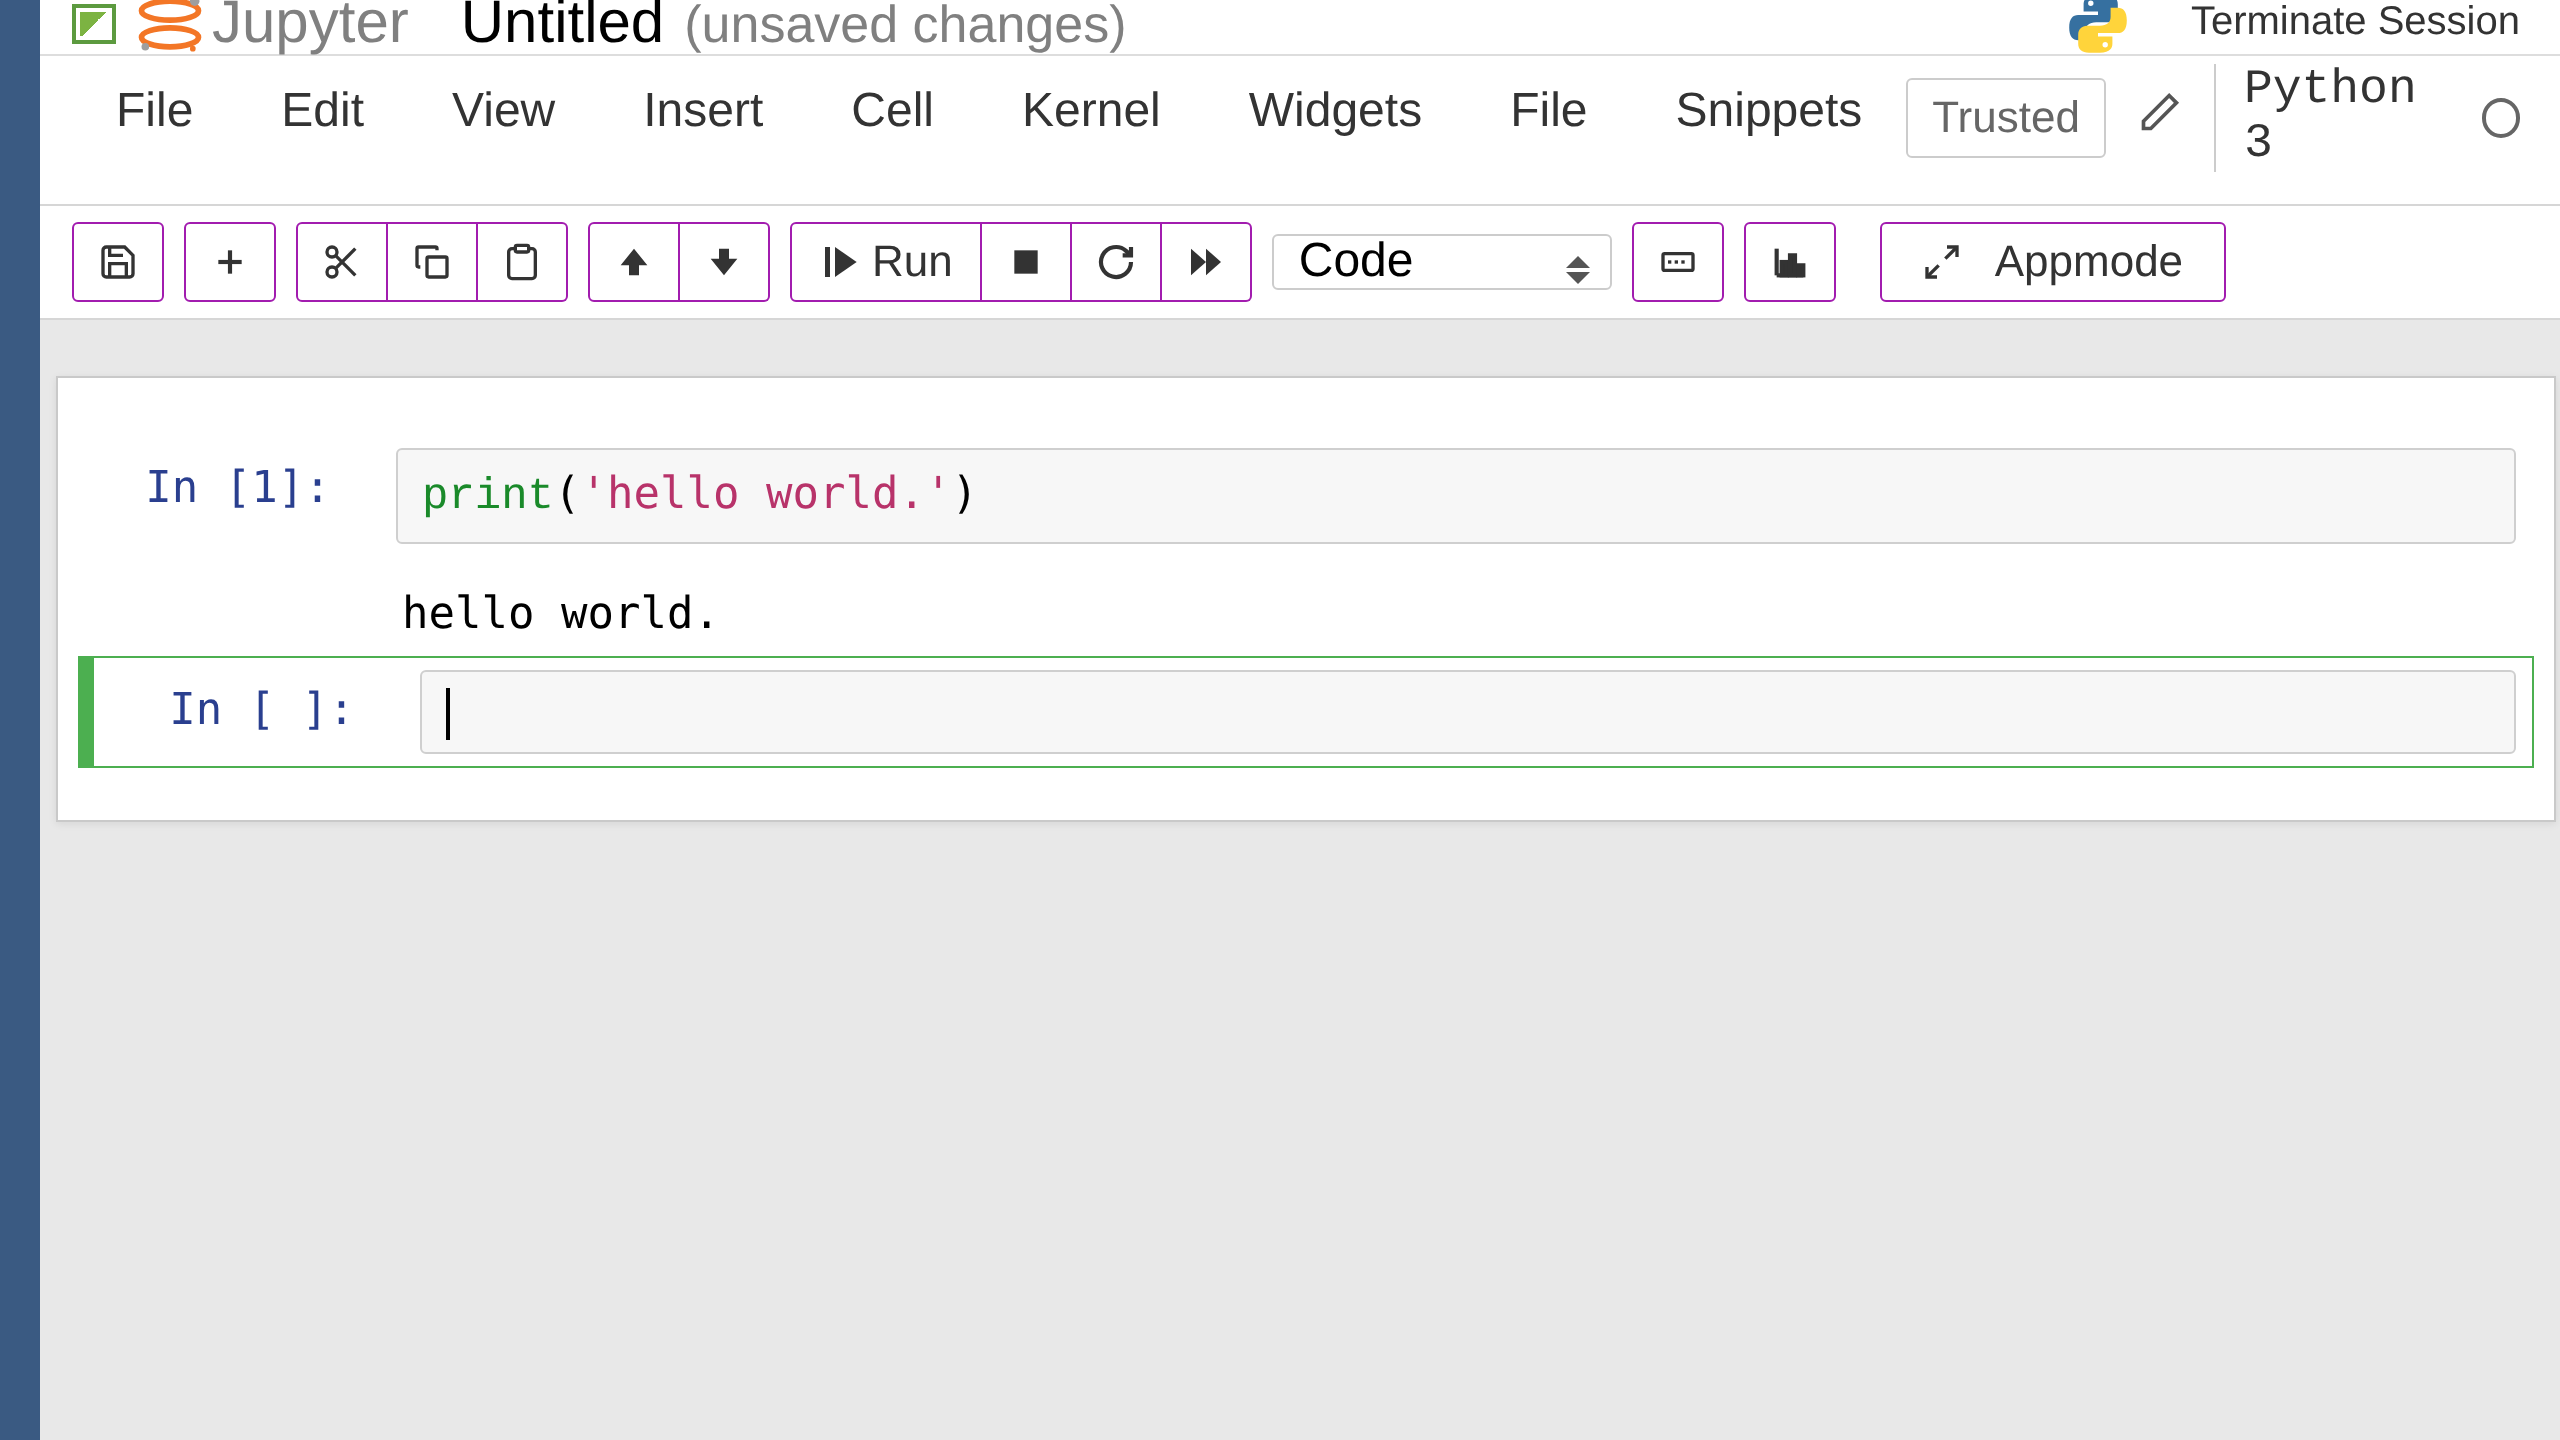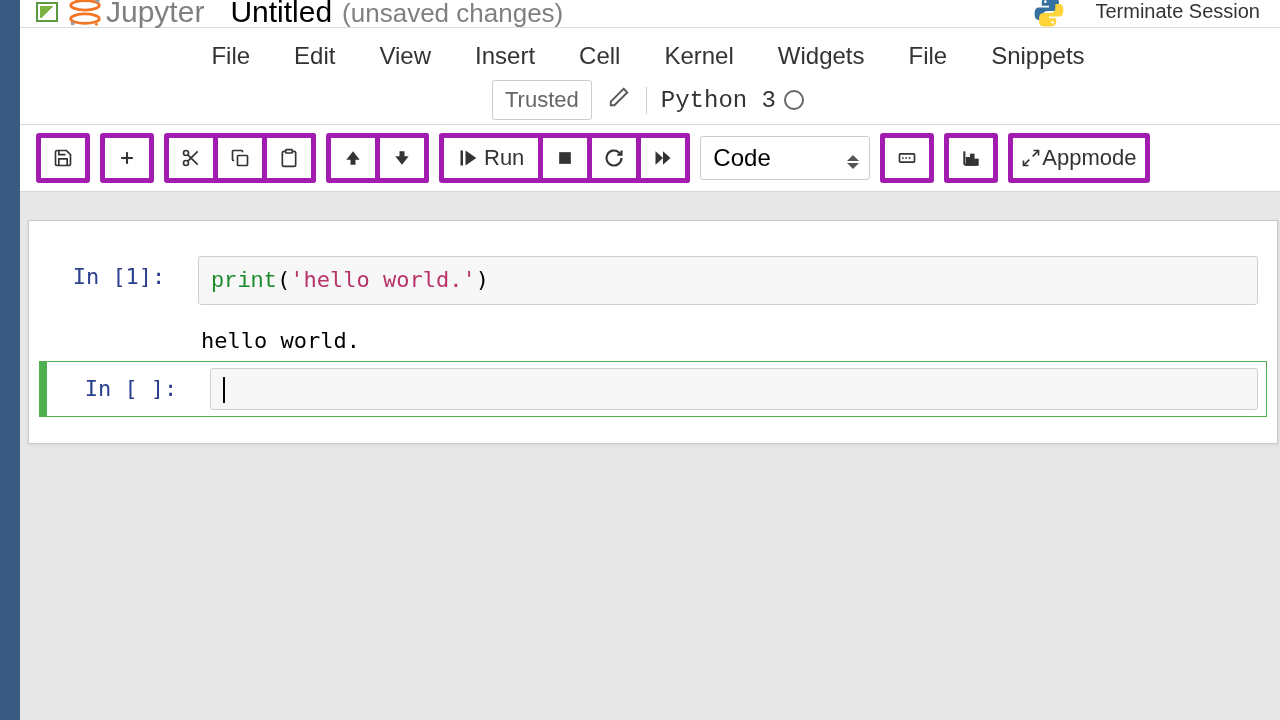--- a/index.html
+++ b/index.html
@@ -15,41 +15,41 @@
   .jupyter-orbit { width: 38px; height: 38px; position: relative; }
   .jupyter-orbit svg { width: 100%; height: 100%; }
   .jupyter-text { font-size: 30px; color: #808080; font-weight: 400; margin-left: -2px; }
   .title-block { margin-left: 18px; display: flex; align-items: baseline; gap: 10px; }
   .nb-name { font-size: 30px; color: #000; }
   .nb-status { font-size: 26px; color: #808080; }
   .header-right { display: flex; align-items: center; gap: 28px; }
   .python-icon { width: 36px; height: 36px; }
   .terminate { font-size: 20px; color: #333; }
   
-  .menubar { background: #fff; border-bottom: 1px solid #d6d6d6; padding: 4px 20px 4px 36px; display: flex; align-items: center; justify-content: space-between; flex-direction: column; }
+  .menubar { background: #fff; border-bottom: 1px solid #d6d6d6; padding: 4px 20px 16px 36px; display: flex; justify-content: space-between; }
   .menu-items { display: flex; gap: 0; }
   .menu-item { padding: 10px 22px; font-size: 24px; color: #333; cursor: pointer; }
   .menubar-right { display: flex; align-items: center; gap: 10px; }
   .trusted { border: 1px solid #ccc; padding: 6px 12px; font-size: 22px; color: #666; border-radius: 3px; }
   .edit-icon { font-size: 22px; color: #555; padding: 6px; cursor: pointer; }
   .kernel-section { display: flex; align-items: center; gap: 8px; border-left: 1px solid #ccc; padding-left: 14px; font-family: Liberation Mono, monospace; }
   .kernel-name { font-size: 24px; color: #333; }
   .kernel-circle { width: 20px; height: 20px; border: 2px solid #666; border-radius: 50%; }
   
   .toolbar { background: #fff; border-bottom: 1px solid #d6d6d6; padding: 8px 20px 8px 36px; display: flex; align-items: center; gap: 10px; }
   .tbgroup { display: flex; }
-  .tbtn { border: 5px solid #a21caf; background: #fff; padding: 6px 12px; min-width: 42px; height: 50px; display: flex; align-items: center; justify-content: flex-end; font-size: 18px; color: #333; cursor: pointer; }
+  .tbtn { border: 1px solid #a21caf; background: #fff; padding: 6px 12px; min-width: 42px; height: 40px; display: flex; align-items: center; justify-content: flex-end; font-size: 18px; color: #333; cursor: pointer; }
   .tbtn svg { width: 20px; height: 20px; }
   .tbgroup .tbtn + .tbtn { border-left: none; }
   .tbgroup .tbtn:first-child { border-radius: 3px 0 0 3px; }
   .tbgroup .tbtn:last-child { border-radius: 0 3px 3px 0; }
   .tbgroup .tbtn:only-child { border-radius: 3px; }
   .tbtn.run { gap: 6px; font-size: 22px; padding: 6px 14px; }
-  .tbtn.app { gap: 1px; font-size: 22px; padding: 6px 8px; }
-  .celltype { border: 1px solid #ccc; border-radius: 3px; height: 44px; padding: 2px 36px 2px 12px; font-size: 24px; background: #fff; position: relative; min-width: 170px; display: flex; align-items: center; }
+  .tbtn.app { gap: 16px; font-size: 22px; padding: 6px 20px; margin-left: 12px; }
+  .celltype { border: 1px solid #ccc; border-radius: 3px; height: 28px; padding: 2px 36px 2px 12px; font-size: 24px; background: #fff; position: relative; min-width: 170px; display: flex; align-items: center; }
   .celltype::after { content: ''; position: absolute; right: 10px; top: 50%; transform: translateY(-50%); width: 0; height: 0; border-left: 6px solid transparent; border-right: 6px solid transparent; border-bottom: 6px solid #555; }
   .celltype::before { content: ''; position: absolute; right: 10px; top: 50%; transform: translateY(5px); width: 0; height: 0; border-left: 6px solid transparent; border-right: 6px solid transparent; border-top: 6px solid #555; }
   
   .notebook-area { padding: 28px 2px 0 28px; }
   .notebook { background: #fff; border: 1px solid #c9c9c9; box-shadow: 0 1px 4px rgba(0,0,0,0.08); padding: 28px 10px 18px; }
   
   .cell { display: flex; margin-bottom: 8px; padding: 6px 8px; border: 1px solid transparent; }
   .cell.selected { border: 1px solid #4caf50; border-left: 8px solid #4caf50; padding-left: 13px; }
   .prompt { width: 150px; text-align: center; padding: 8px 8px 0 0; font-family: monospace; font-size: 22px; color: #2a3f8f; flex-shrink: 0; }
   .prompt.in { color: #2a3f8f; }

